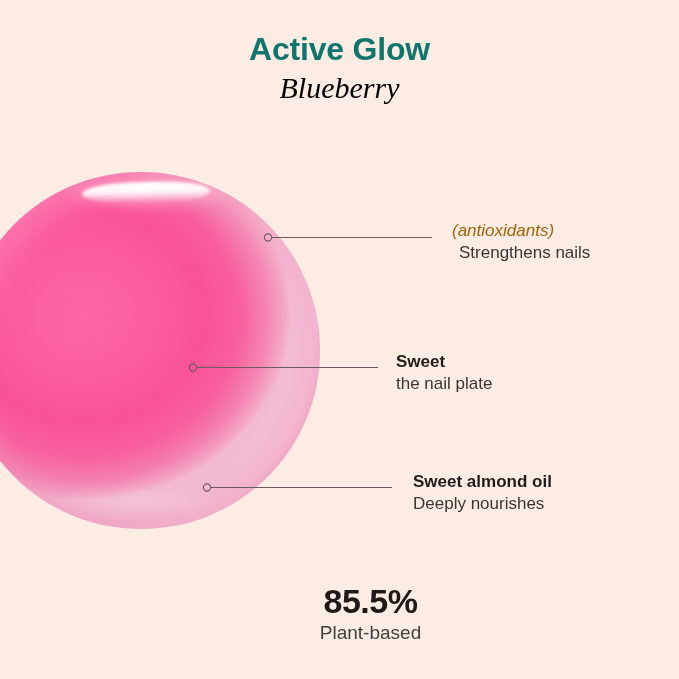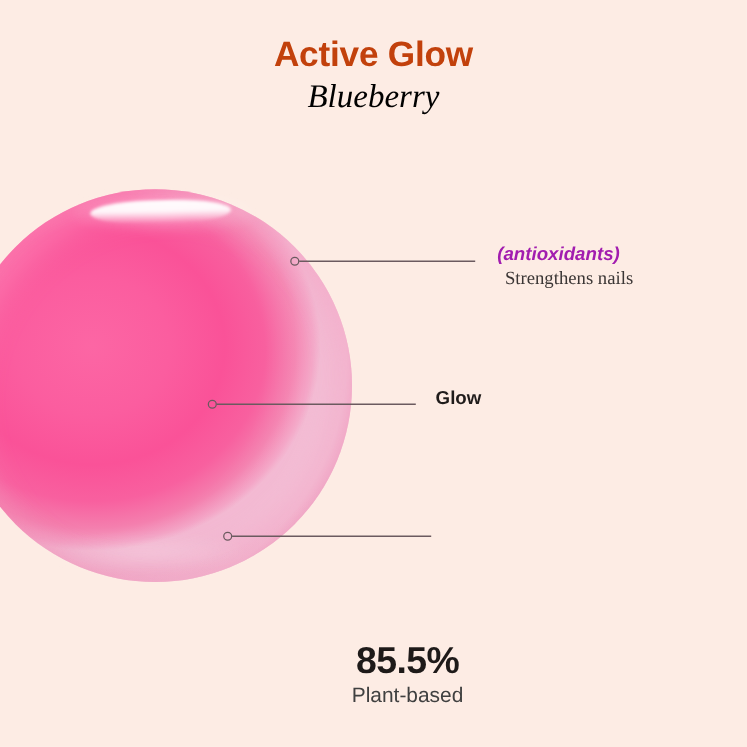--- a/index.html
+++ b/index.html
@@ -26,21 +26,21 @@
     left: 0;
     width: 679px;
     text-align: center;
     z-index: 5;
   }
   .title-main {
     font-family: "Liberation Sans", sans-serif;
     font-size: 32px;
     font-weight: bold;
     letter-spacing: -0.2px;
-    color: #c2410c;
+    color: #0f766e;
     line-height: 1.05;
   }
   .title-sub {
     font-family: "Liberation Serif", serif;
     font-style: italic;
     font-size: 30px;
     color: #000000;
     line-height: 1.25;
     margin-top: 2px;
   }
@@ -156,33 +156,32 @@
   }
   .callout .c-title {
     font-size: 17px;
     font-weight: bold;
     color: #201c1b;
     line-height: 1.3;
     white-space: nowrap;
   }
   .callout .c-title-em {
     font-size: 17px;
-    font-weight: bold;
+    font-weight: normal;
     font-style: italic;
-    color: #a21caf;
+    color: #a16207;
     line-height: 1.3;
     white-space: nowrap;
   }
   .callout .c-desc {
     font-size: 17px;
     font-weight: normal;
     color: #3b3635;
     line-height: 1.25;
     white-space: nowrap;
-    font-family: Liberation Serif, serif;
   }
   .callout .c-desc.indent { padding-left: 7px; }
 
   #callout-1 { left: 452px; top: 220px; }
   #callout-2 { left: 396px; top: 351px; }
   #callout-3 { left: 413px; top: 471px; }
 
   
   .stat-block {
     position: absolute;
@@ -238,22 +237,27 @@
       <circle cx="207" cy="487.5" r="3.6"></circle>
     </g>
   </svg>
 
   <div class="callout" id="callout-1">
     <div class="c-title-em">(antioxidants)</div>
     <div class="c-desc indent">Strengthens nails</div>
   </div>
 
   <div class="callout" id="callout-2">
-    <div class="c-title">Glow</div>
-  </div>
-
+    <div class="c-title">Sweet</div>
+    <div class="c-desc">the nail plate</div>
+  </div>
+
+  <div class="callout" id="callout-3">
+    <div class="c-title">Sweet almond oil</div>
+    <div class="c-desc">Deeply nourishes</div>
+  </div>
 
   <div class="stat-block">
     <div class="stat-value">85.5%</div>
     <div class="stat-label">Plant-based</div>
   </div>
 
 </div>
 
 </body></html>

